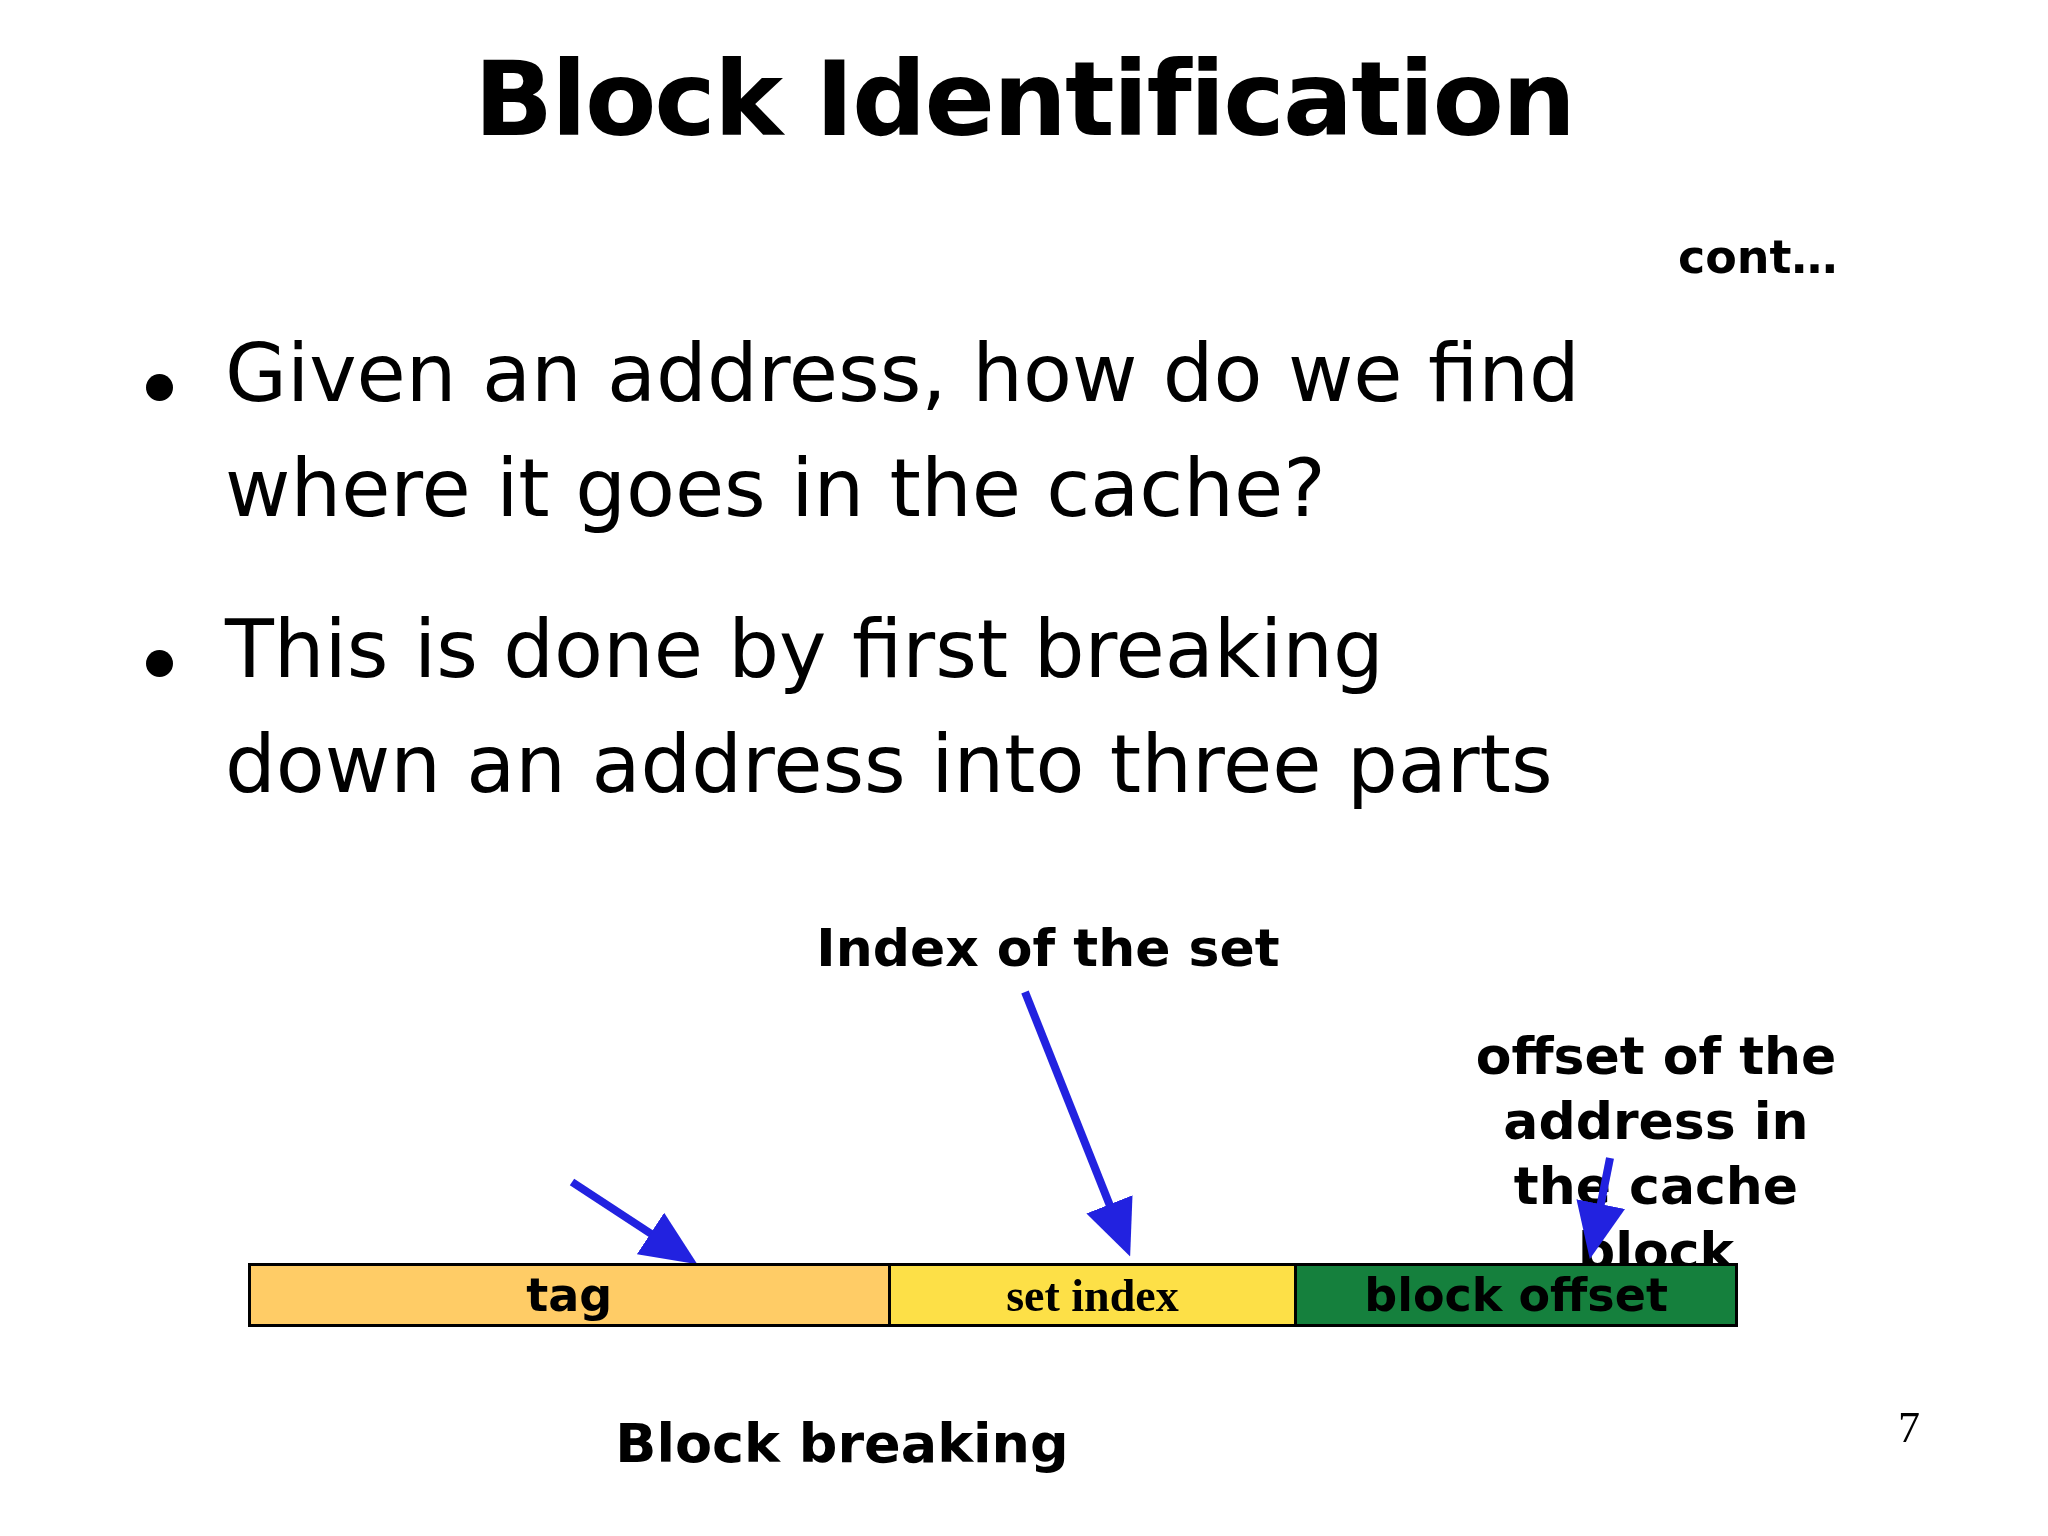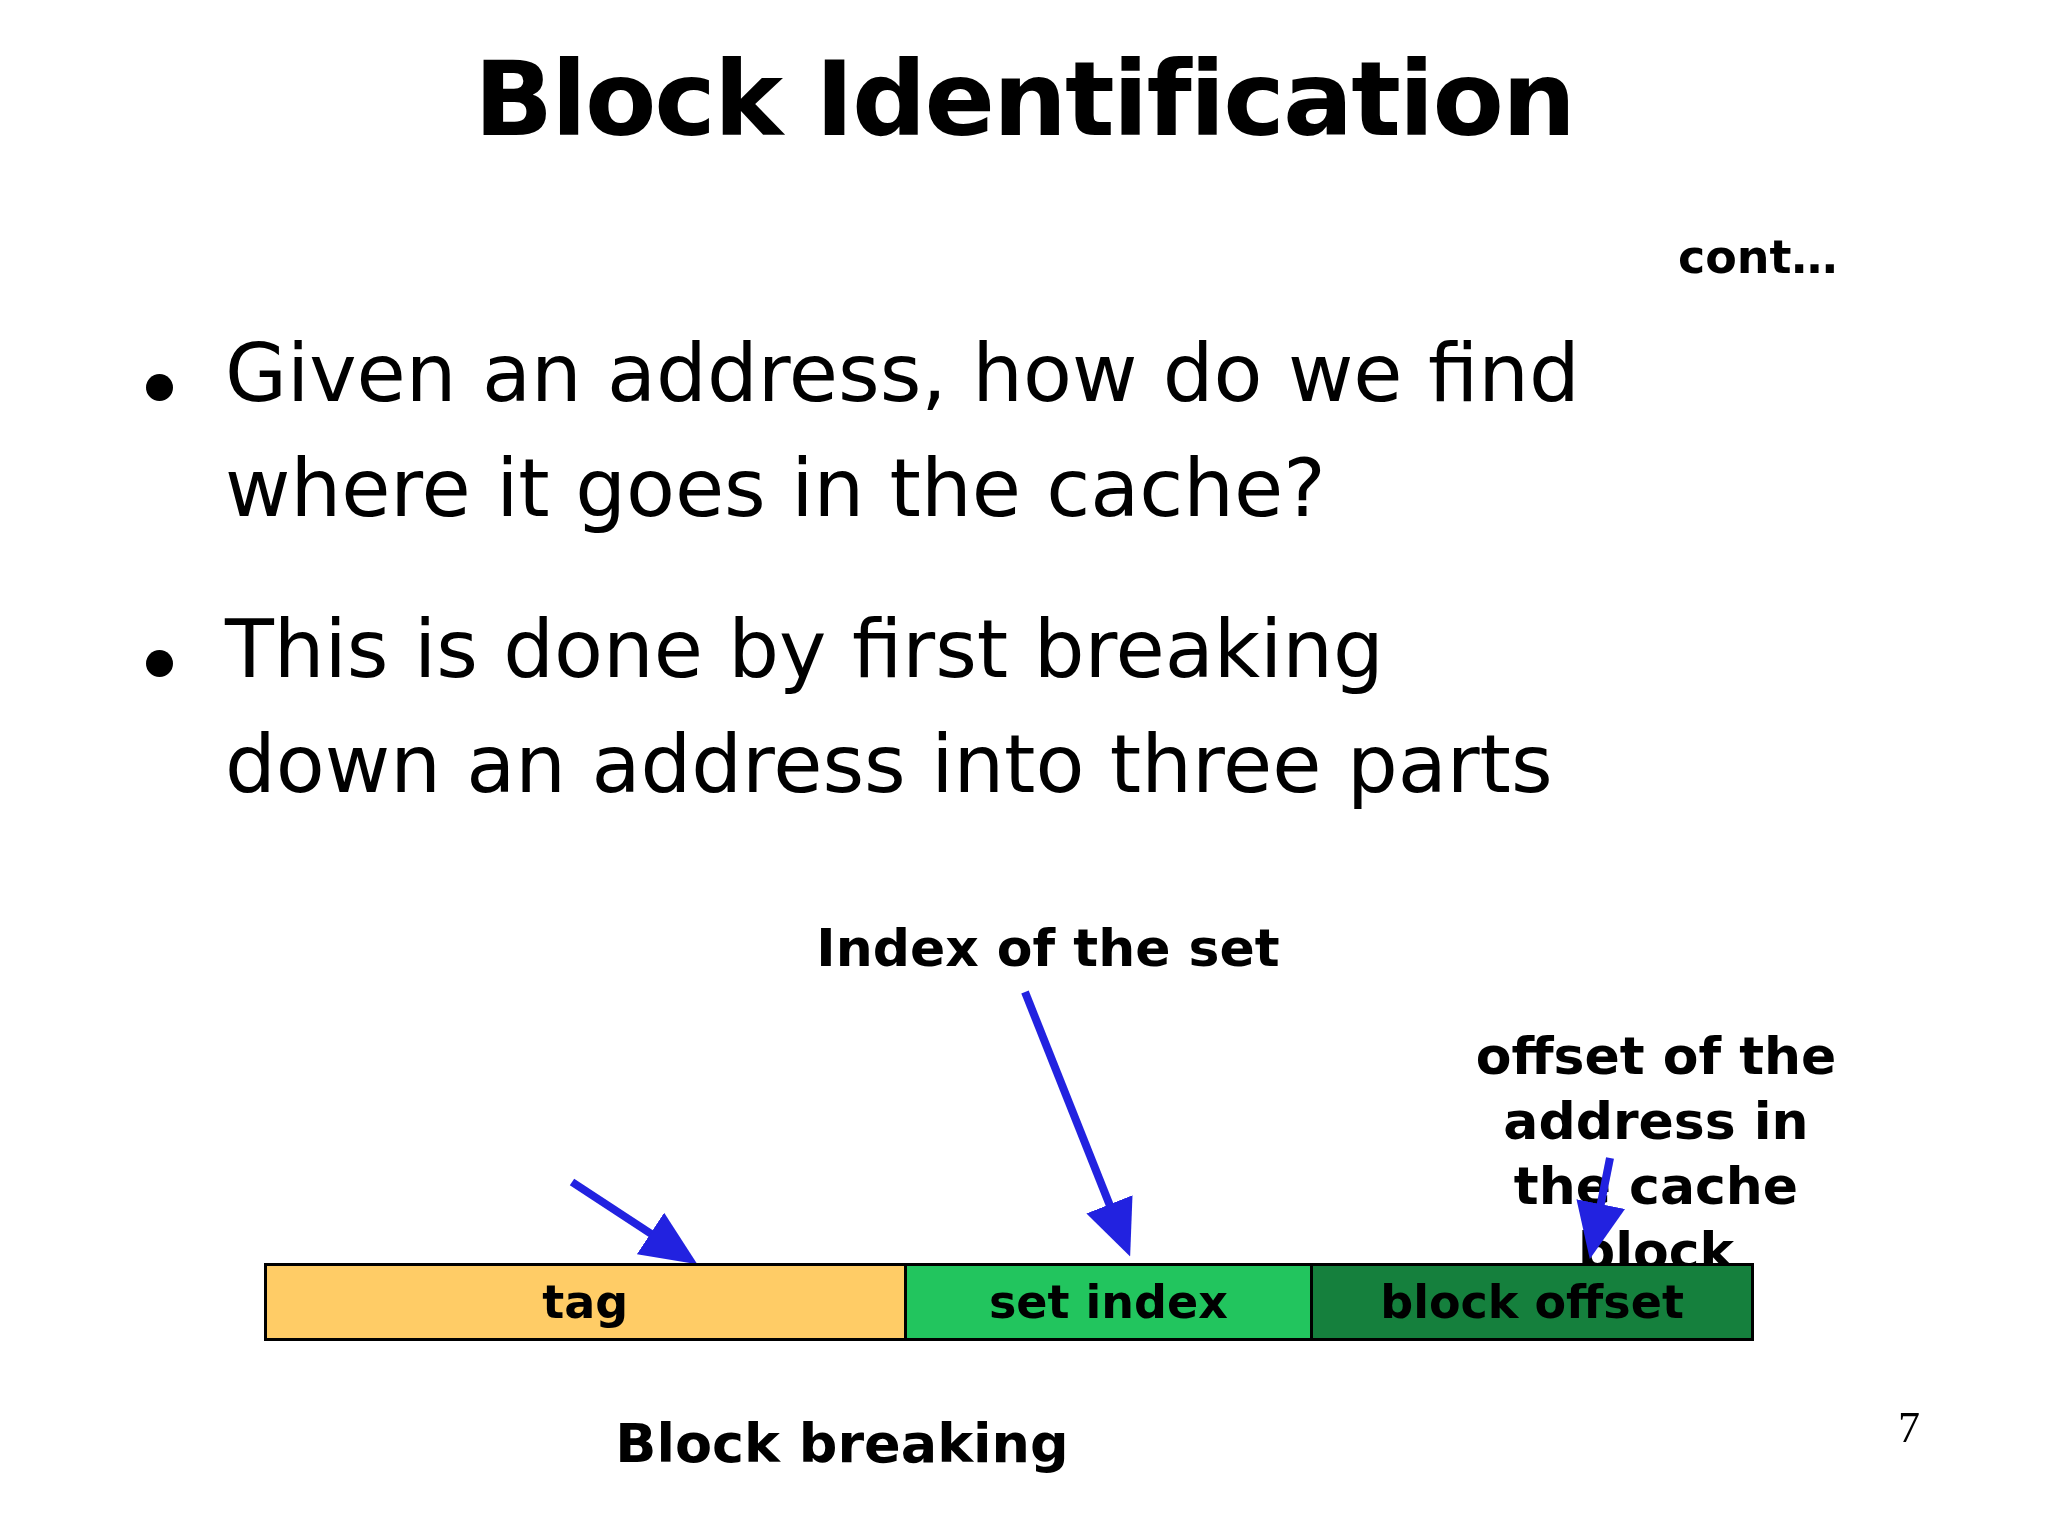--- a/index.html
+++ b/index.html
@@ -58,22 +58,22 @@
     line-height: 1.25;
     text-align: center;
     transform: translateX(-50%);
     white-space: pre-line;
   }
   .label-index  { left: 1048px; top: 916px; }
   .label-tag    { left: 535px;  top: 1028px; }
   .label-offset { left: 1656px; top: 1024px; }
   .addr-bar {
     position: absolute;
-    left: 264px; top: 1263px;
-    width: 1490px; height: 78px;
+    left: 248px; top: 1263px;
+    width: 1490px; height: 64px;
     display: flex;
     border: 3px solid #000;
     box-sizing: border-box;
   }
   .addr-seg {
     display: flex;
     align-items: center;
     justify-content: center;
     font-size: 46px;
     font-weight: bold;
@@ -137,21 +137,21 @@
     </defs>
     <line class="arrow-line" x1="572" y1="1182" x2="688" y2="1258" stroke="#2222E0" stroke-width="8" marker-end="url(#arrowhead)"></line>
     <line class="arrow-line" x1="1025" y1="992" x2="1126" y2="1246" stroke="#2222E0" stroke-width="8" marker-end="url(#arrowhead)"></line>
     <line class="arrow-line" x1="1610" y1="1158" x2="1592" y2="1248" stroke="#2222E0" stroke-width="8" marker-end="url(#arrowhead)"></line>
   </svg>
 
   <div class="addr-bar">
     <div class="addr-seg" style="background: rgb(255, 204, 102); width: 42.9%;">
       <span>tag</span>
     </div>
-    <div class="addr-seg" style="background: #22c55e; width: 27.4%;">
+    <div class="addr-seg" style="background: #fde047; width: 27.4%; font-family: Liberation Serif, serif;">
       <span>set index</span>
     </div>
     <div class="addr-seg" style="background: #15803d; width: 29.7%;">
       <span>block offset</span>
     </div>
   </div>
 
   <div class="bar-caption">Block breaking</div>
 
   <div class="page-number">7</div>

